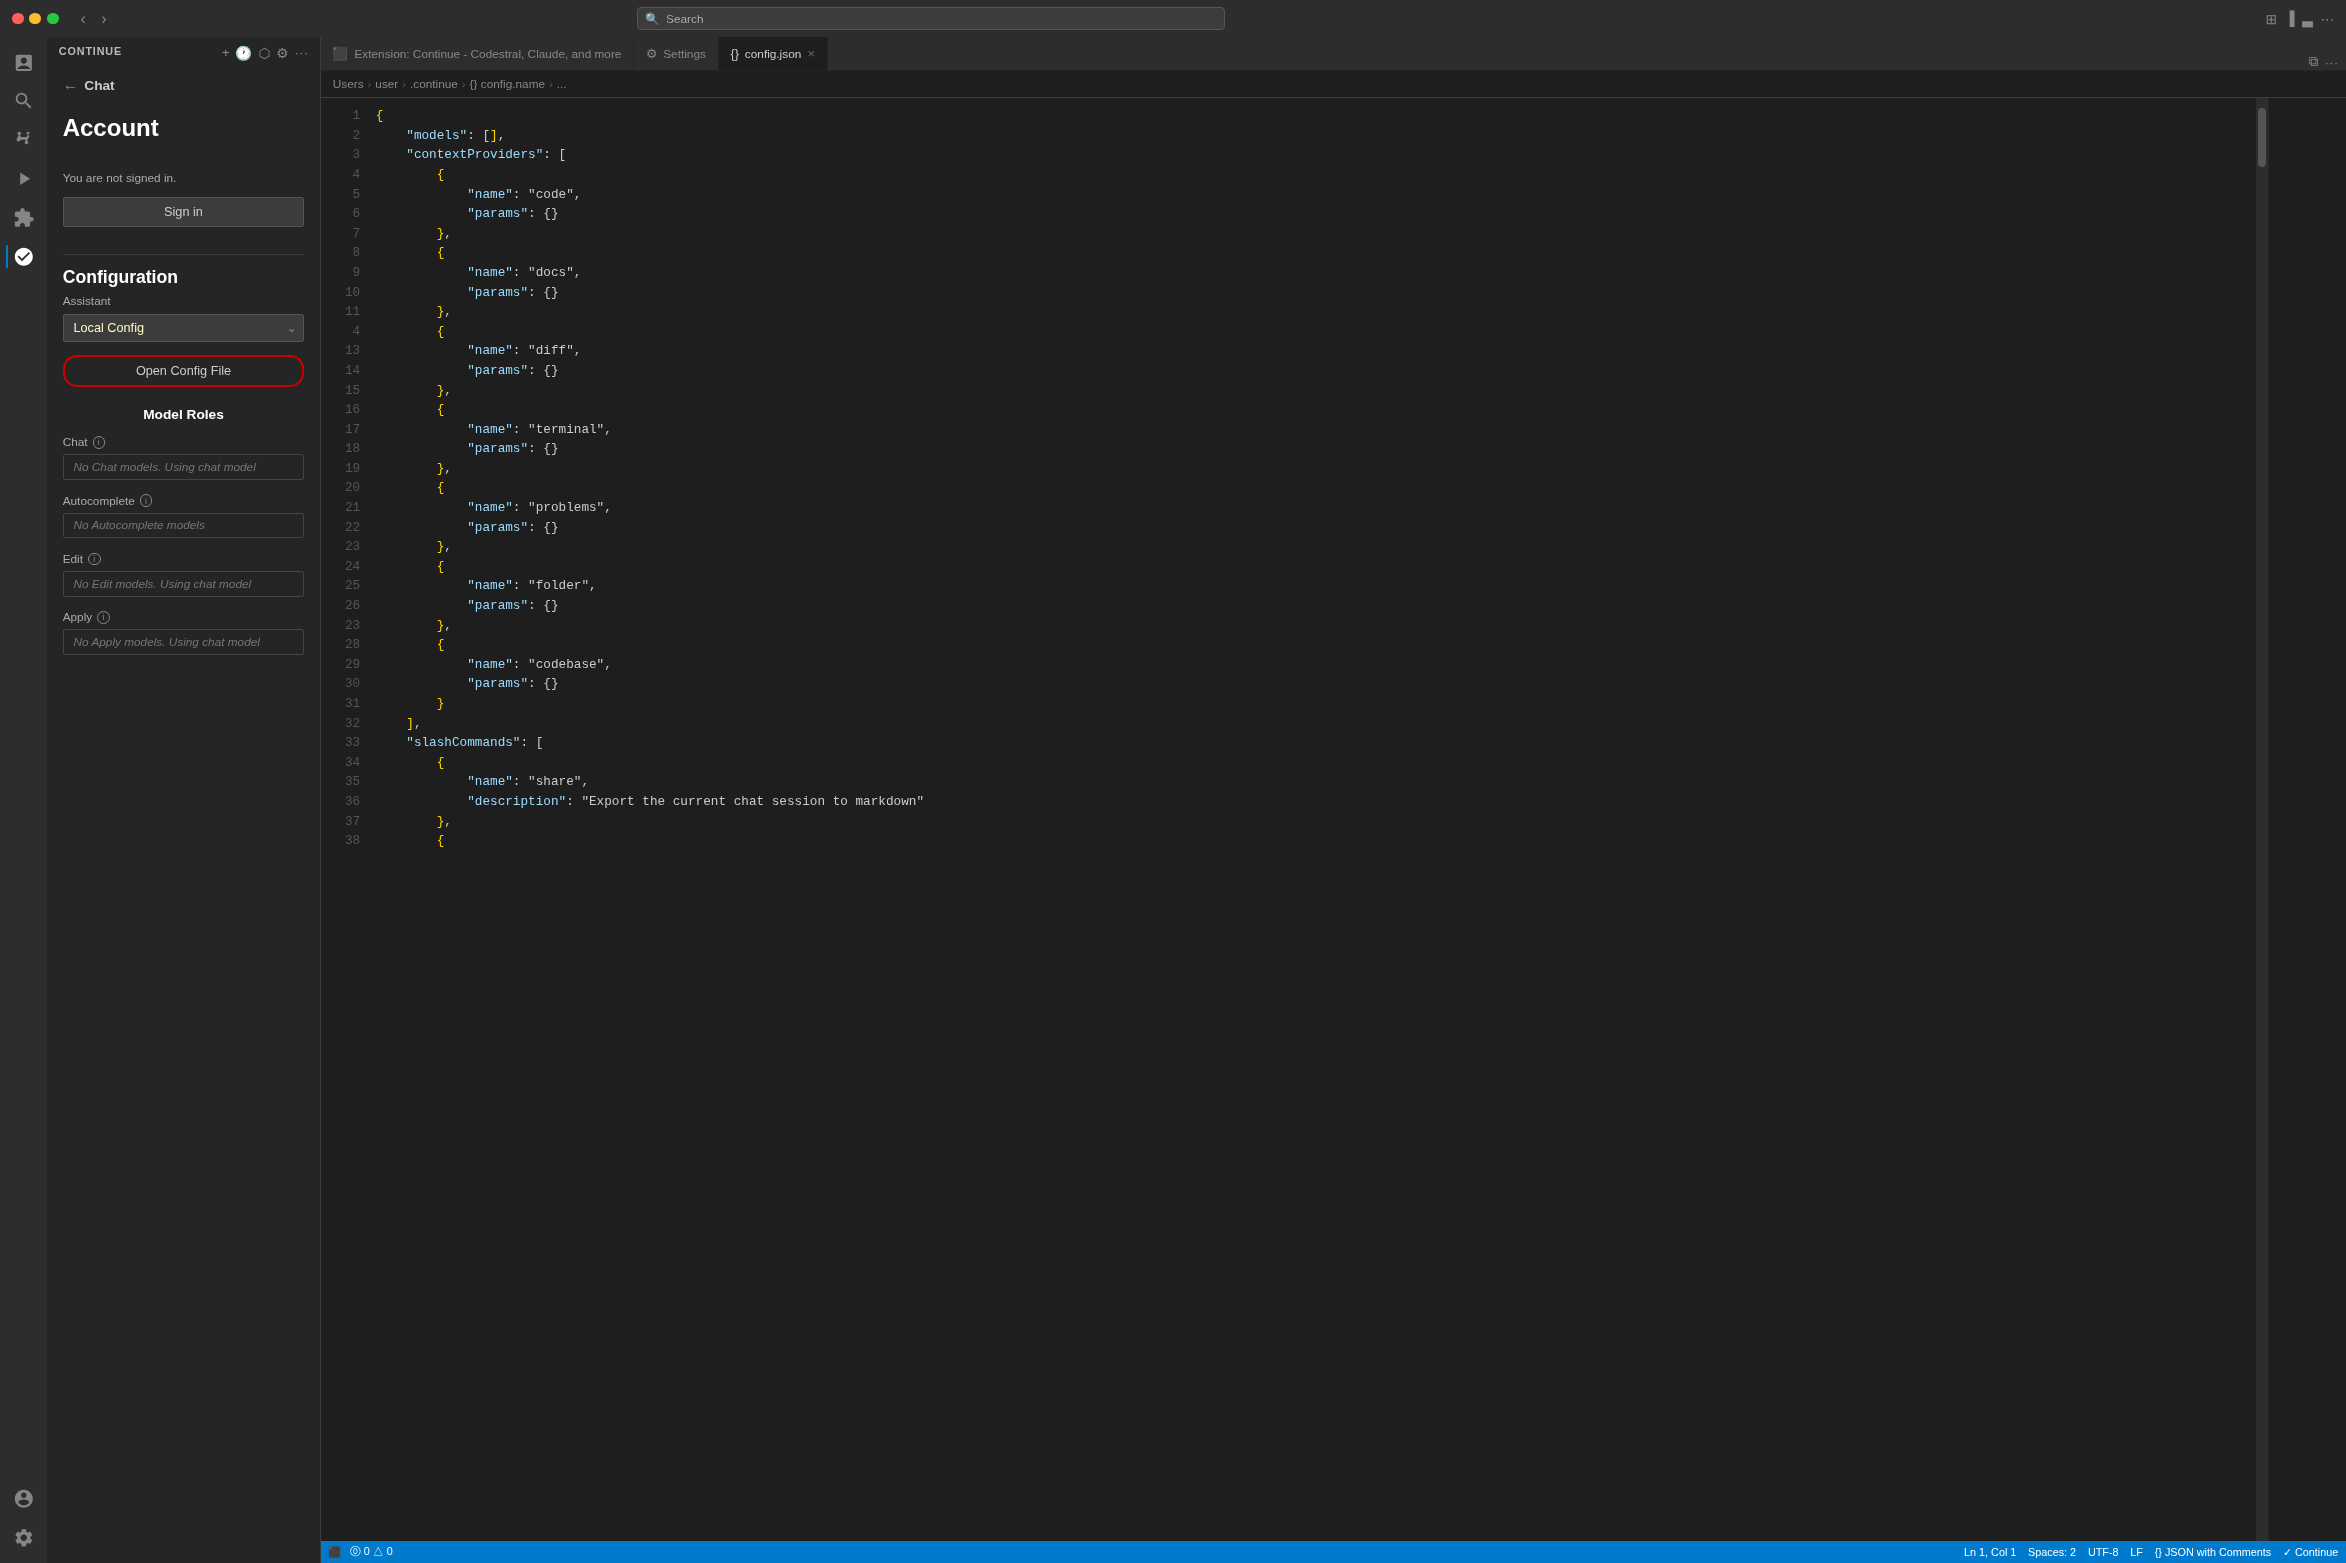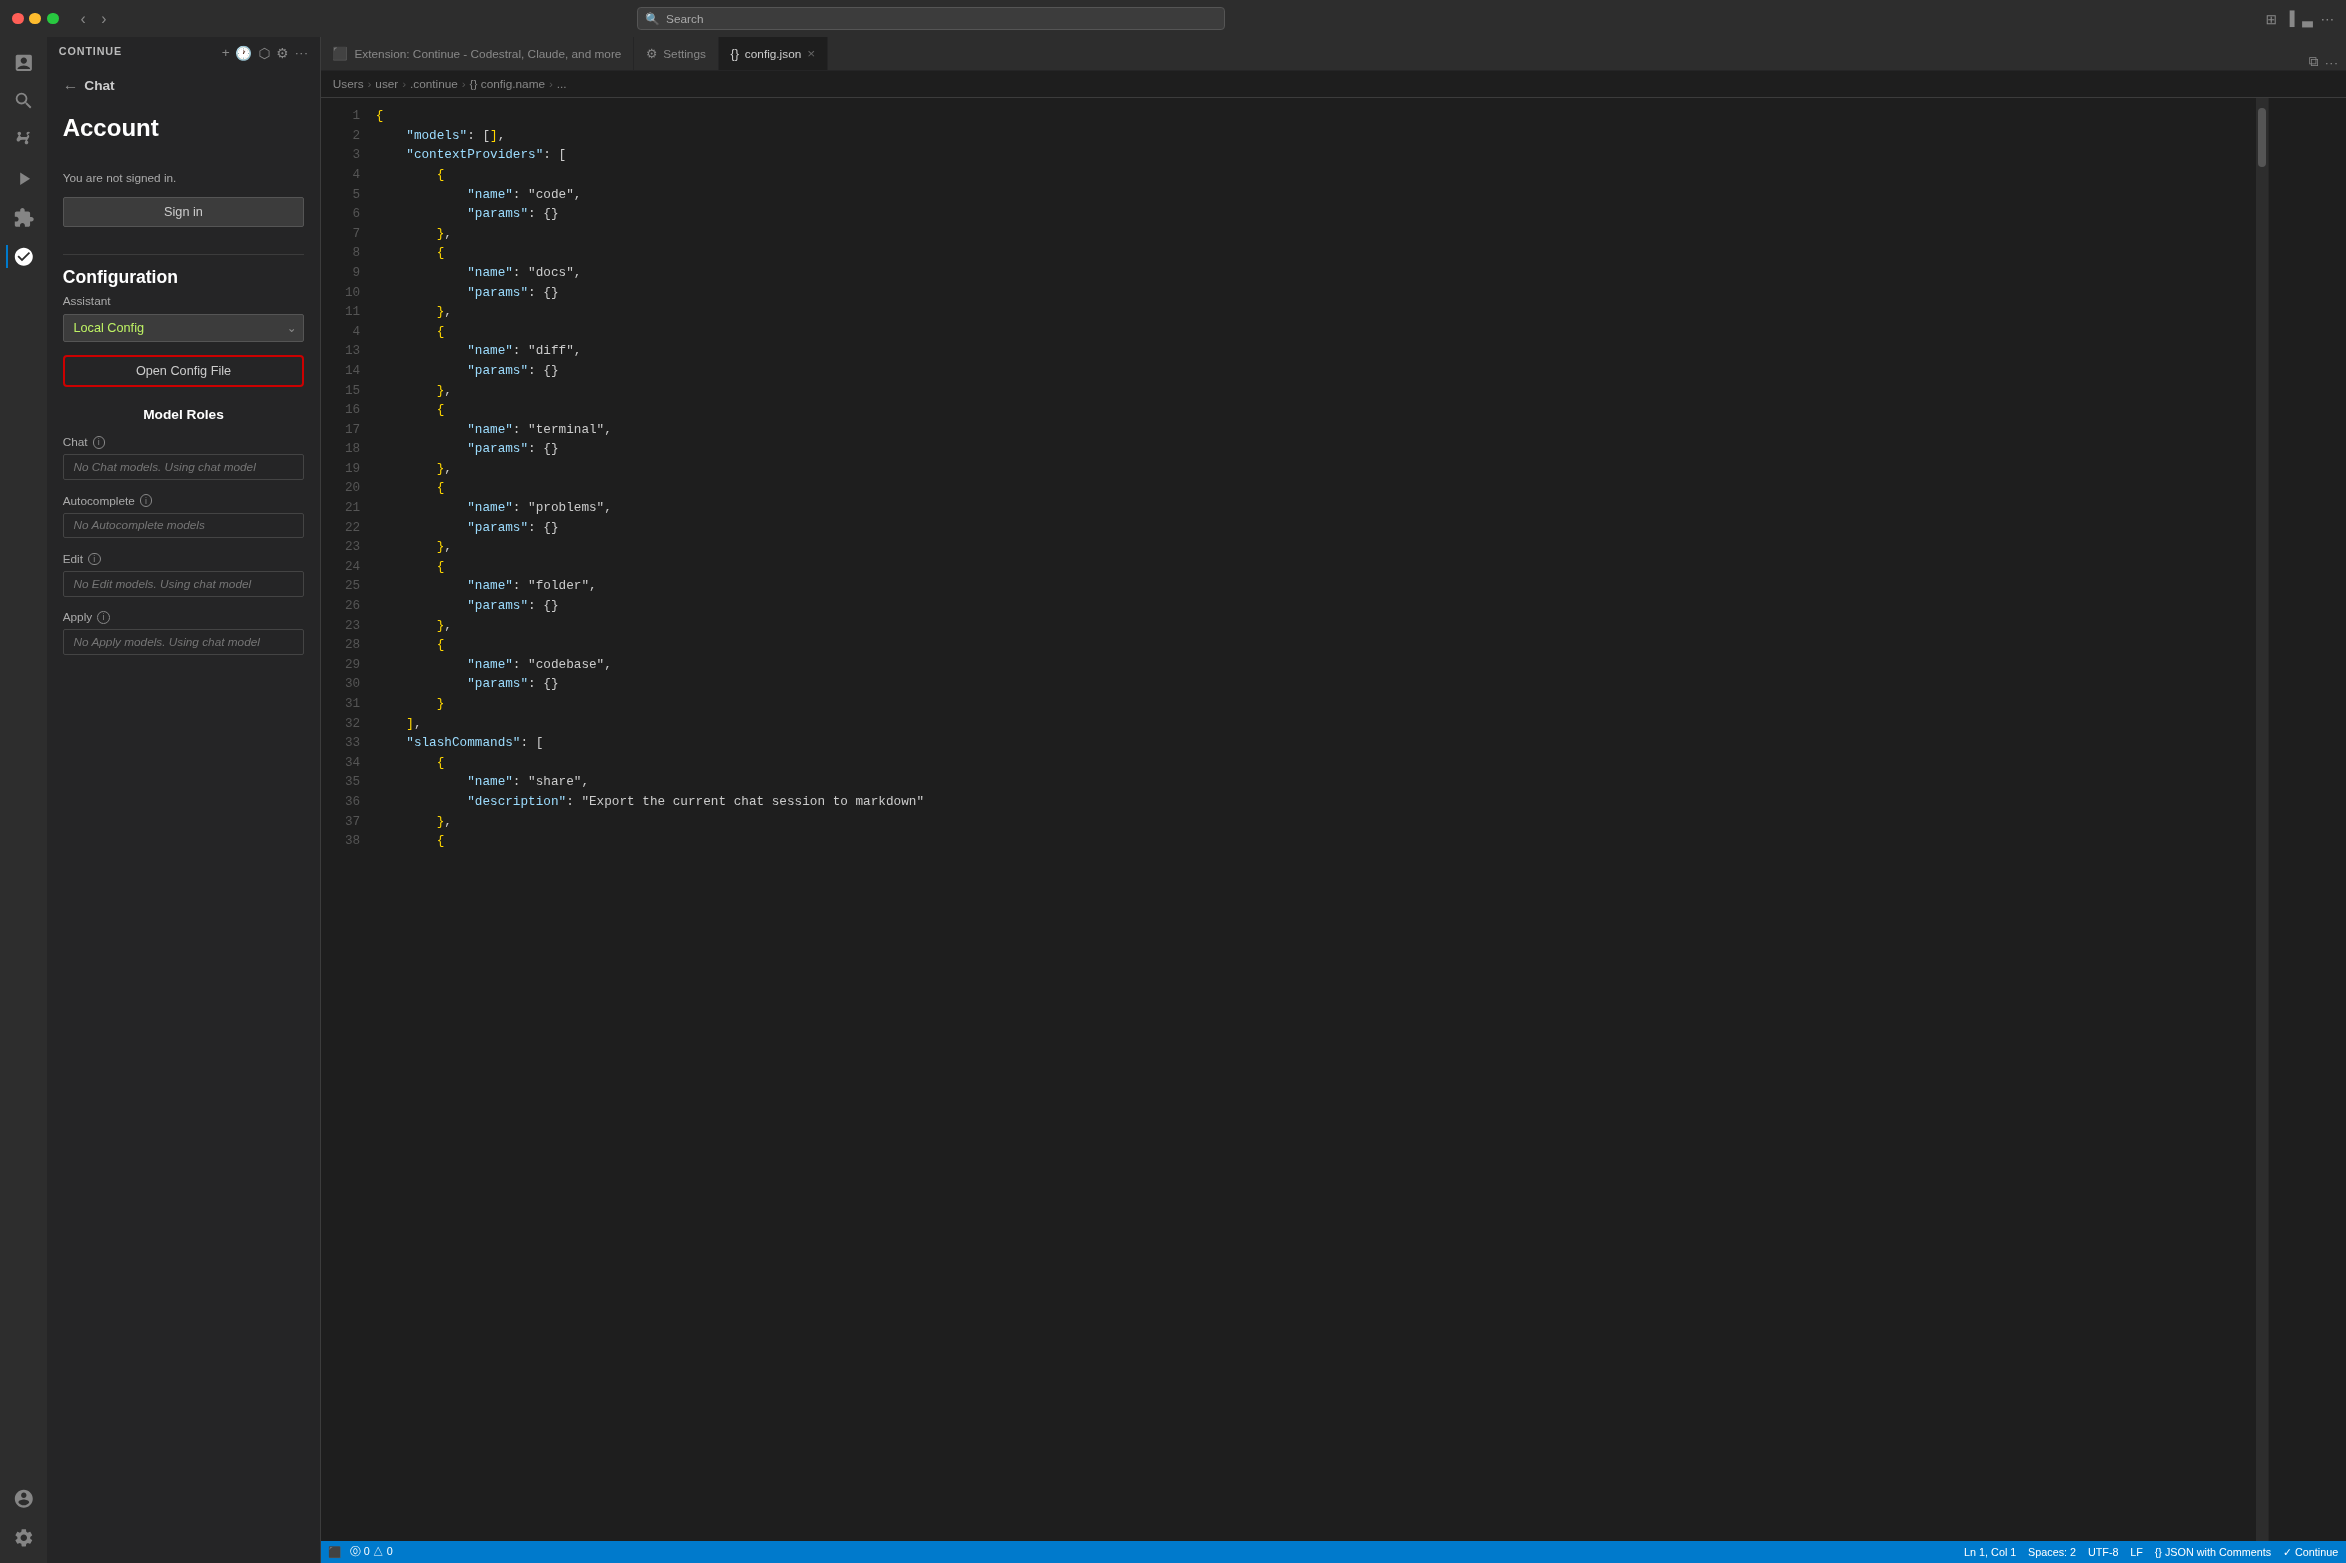--- a/index.html
+++ b/index.html
@@ -221,21 +221,21 @@
       margin-bottom: 5.9px;
     }
     .select-wrapper {
       position: relative;
       margin-bottom: 13.7px;
     }
     .config-select {
       width: 100%;
       background: #3c3c3c;
       border: 1px solid #555;
-      color: #bef264;
+      color: #fef9c3;
       padding: 5.9px 27.4px 5.9px 9.8px;
       border-radius: 2px;
       font-size: 12.7px;
       appearance: none;
       cursor: pointer;
     }
     .select-arrow {
       position: absolute;
       right: 7.8px;
       top: 50%;
@@ -245,21 +245,21 @@
       font-size: 11.8px;
     }
 
     .open-config-btn {
       width: 100%;
       background: transparent;
       border: 2px solid #cc0000;
       color: #cccccc;
       padding: 6.9px 11.8px;
       cursor: pointer;
-      border-radius: 4px;
+      border-radius: 14px;
       font-size: 12.7px;
       text-align: center;
       margin-bottom: 19.6px;
     }
 
     .model-roles-title {
       font-size: 13.7px;
       font-weight: 700;
       color: #ffffff;
       margin-bottom: 13.7px;

